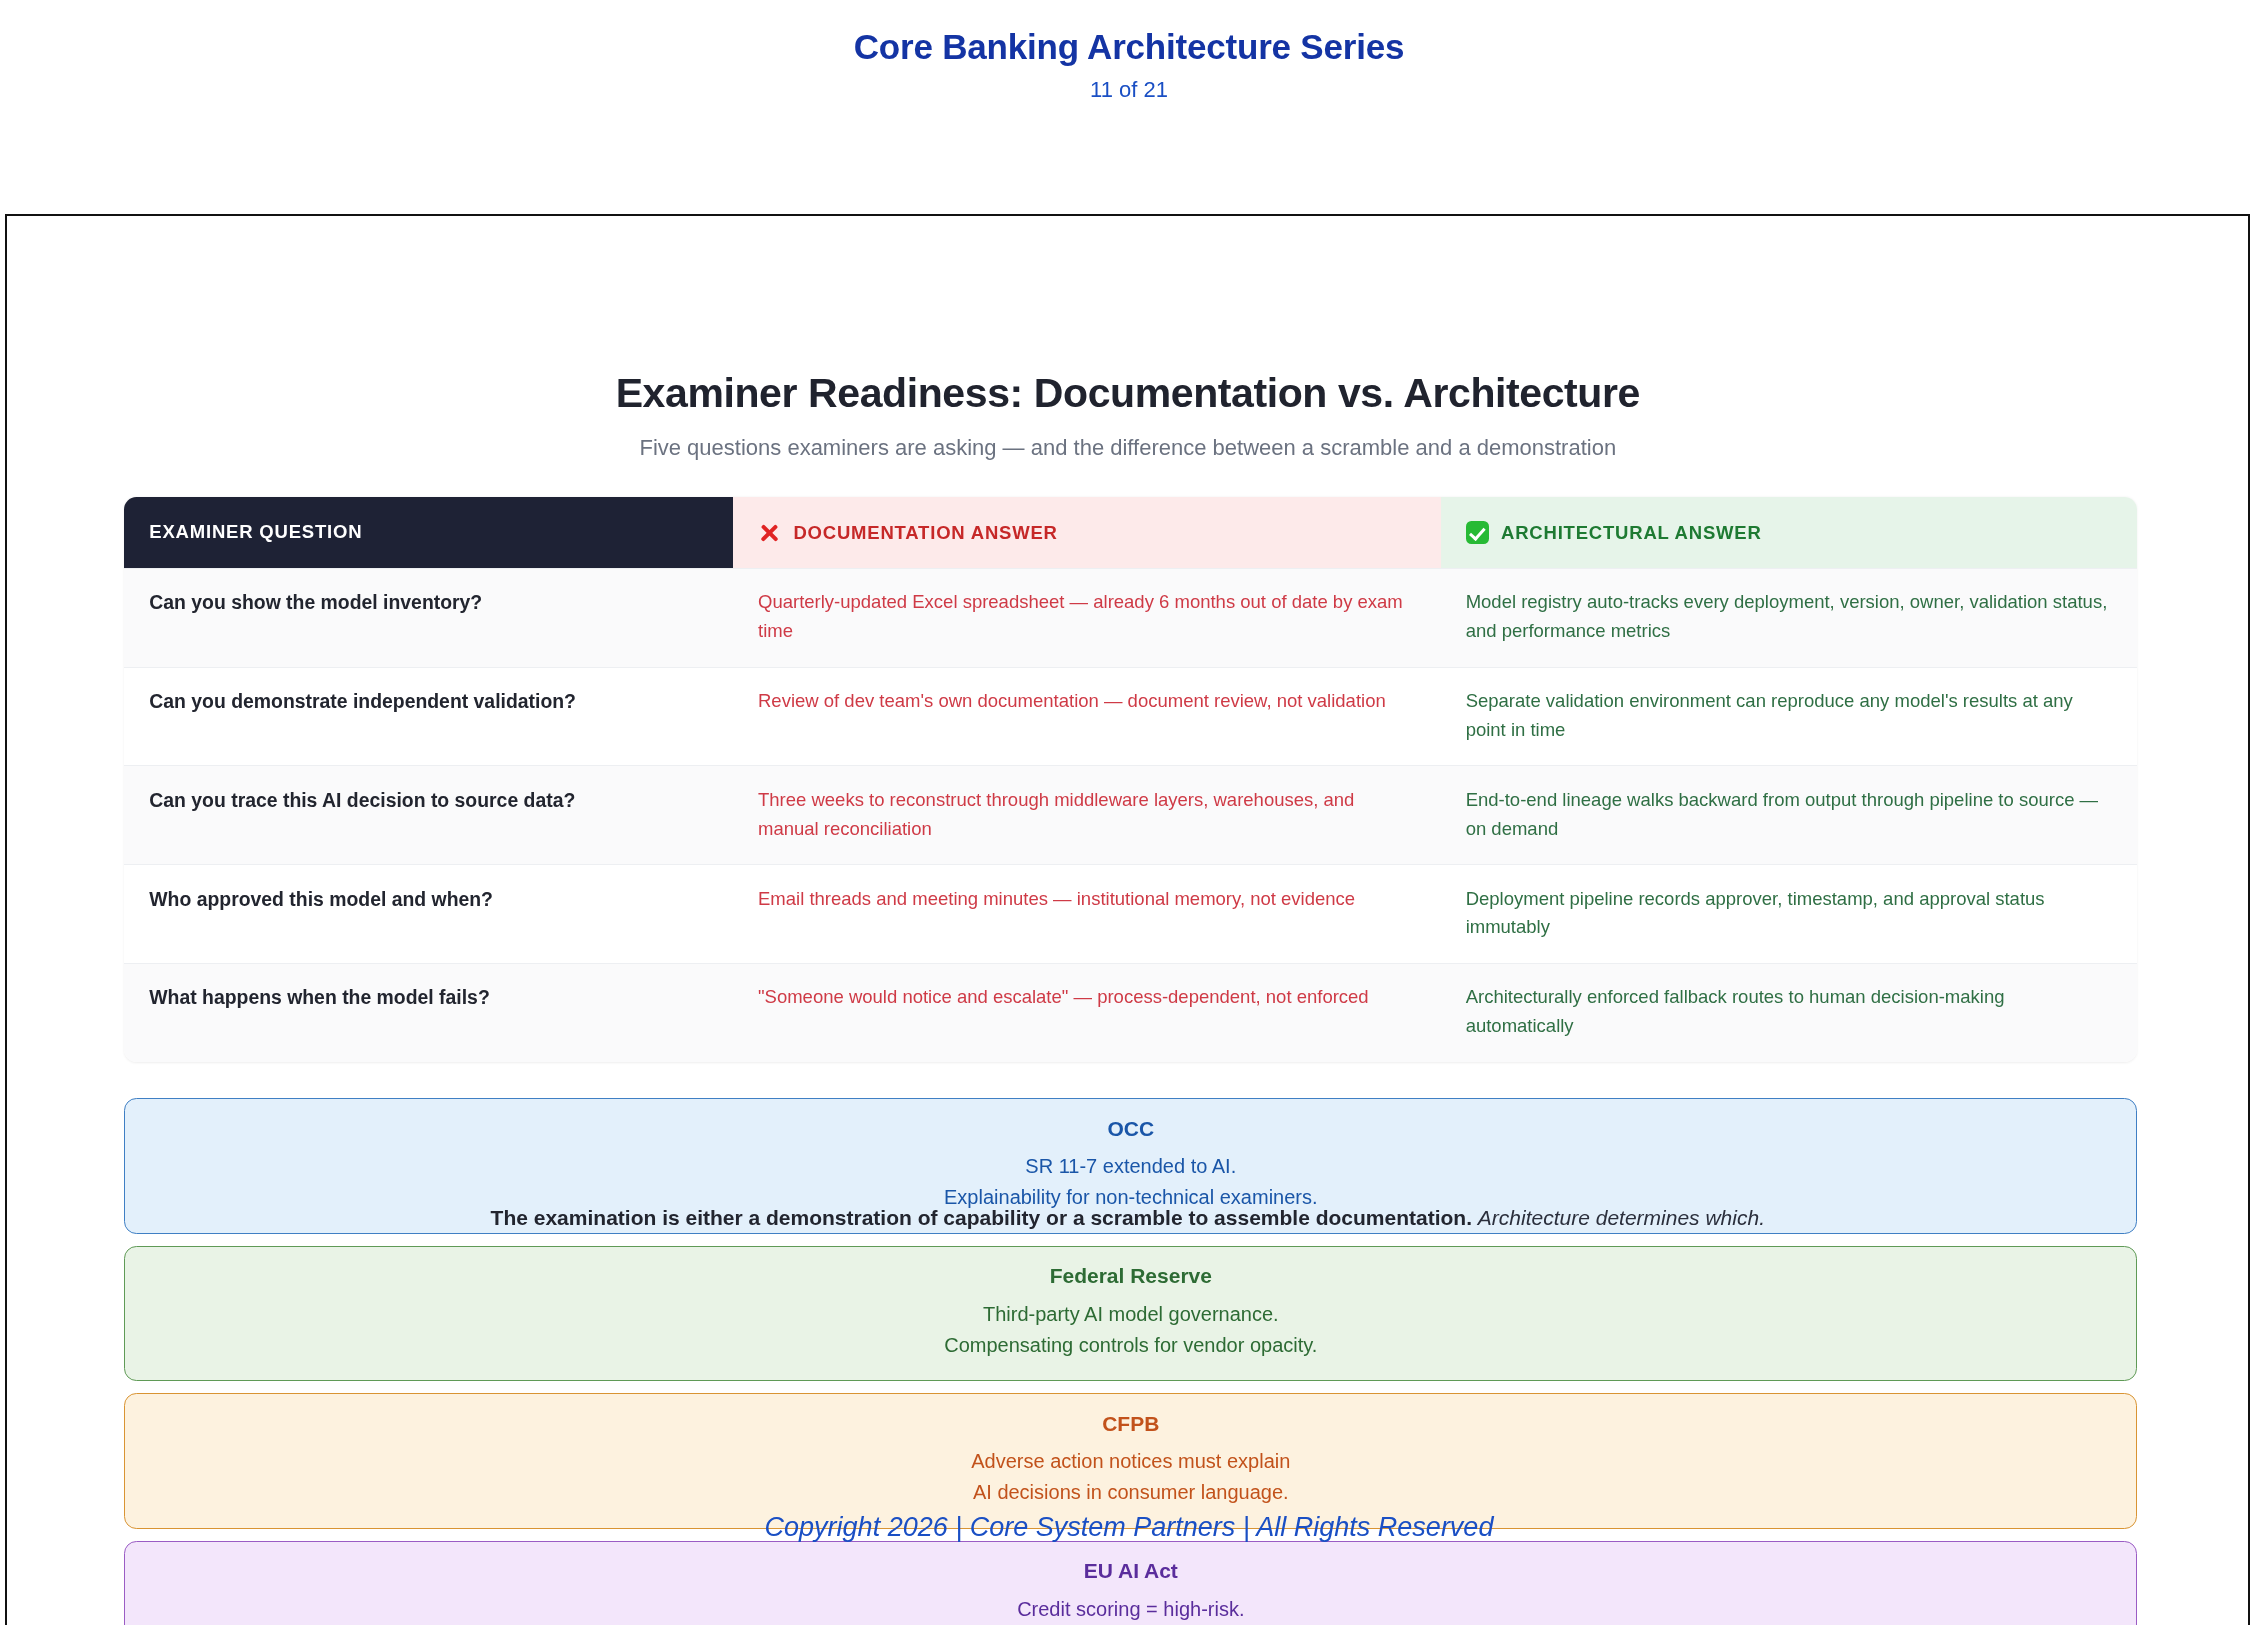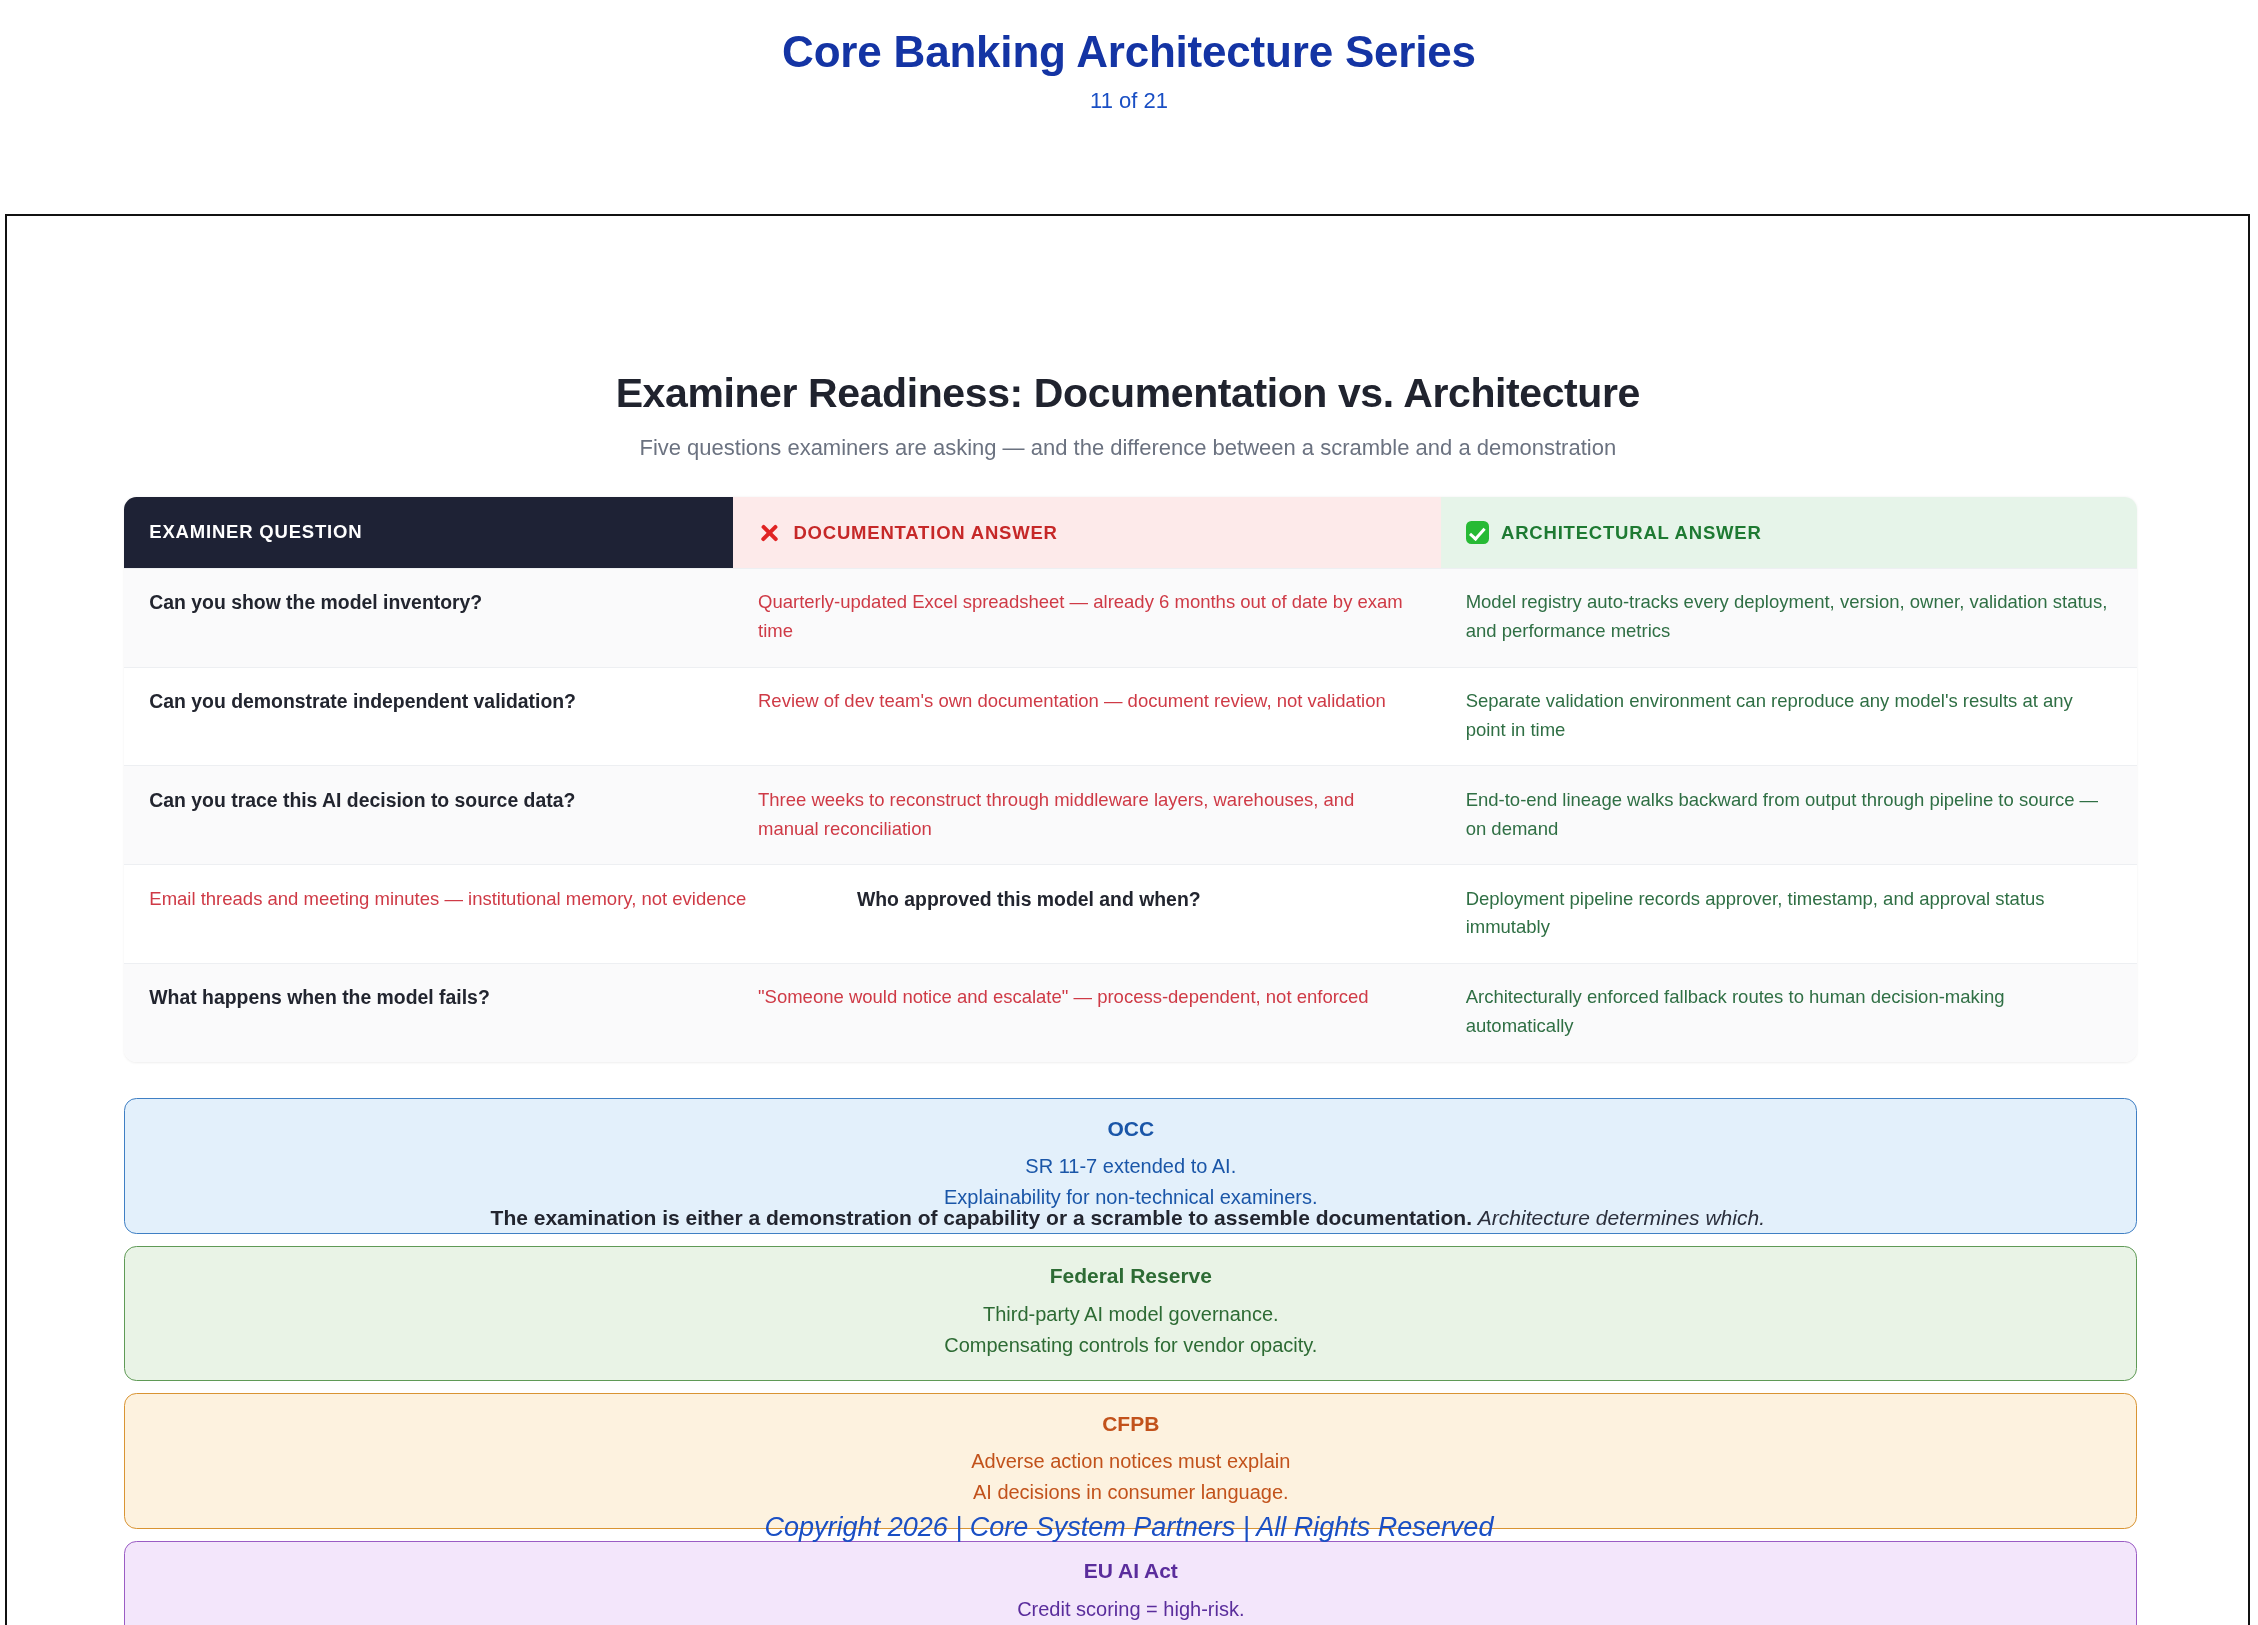--- a/index.html
+++ b/index.html
@@ -13,21 +13,21 @@
     font-family: "Liberation Sans", sans-serif;
     overflow: hidden;
   }
 
   
   .page-header {
     text-align: center;
     padding-top: 26.5px;
   }
   .series-title {
-    font-size: 44px;
+    font-size: 35px;
     font-weight: bold;
     color: #1434A4;
     letter-spacing: -0.2px;
     line-height: 1.15;
   }
   .series-sub {
     font-size: 22px;
     font-weight: normal;
     color: #1a4fc4;
     margin-top: 10.6px;
@@ -320,25 +320,25 @@
         </div>
         <div class="tcell c2">
           <div class="doc-text">Three weeks to reconstruct through middleware layers, warehouses, and manual reconciliation</div>
         </div>
         <div class="tcell c3">
           <div class="arch-text">End-to-end lineage walks backward from output through pipeline to source — on demand</div>
         </div>
       </div>
 
       <div class="trow tbody-row plain">
+        <div class="tcell c1">
+          <div class="q-text">Who approved this model and when?</div>
+        </div>
         <div class="tcell c2">
           <div class="doc-text">Email threads and meeting minutes — institutional memory, not evidence</div>
-        </div>
-        <div class="tcell c1">
-          <div class="q-text">Who approved this model and when?</div>
         </div>
         <div class="tcell c3">
           <div class="arch-text">Deployment pipeline records approver, timestamp, and approval status immutably</div>
         </div>
       </div>
 
       <div class="trow tbody-row alt">
         <div class="tcell c1">
           <div class="q-text">What happens when the model fails?</div>
         </div>

